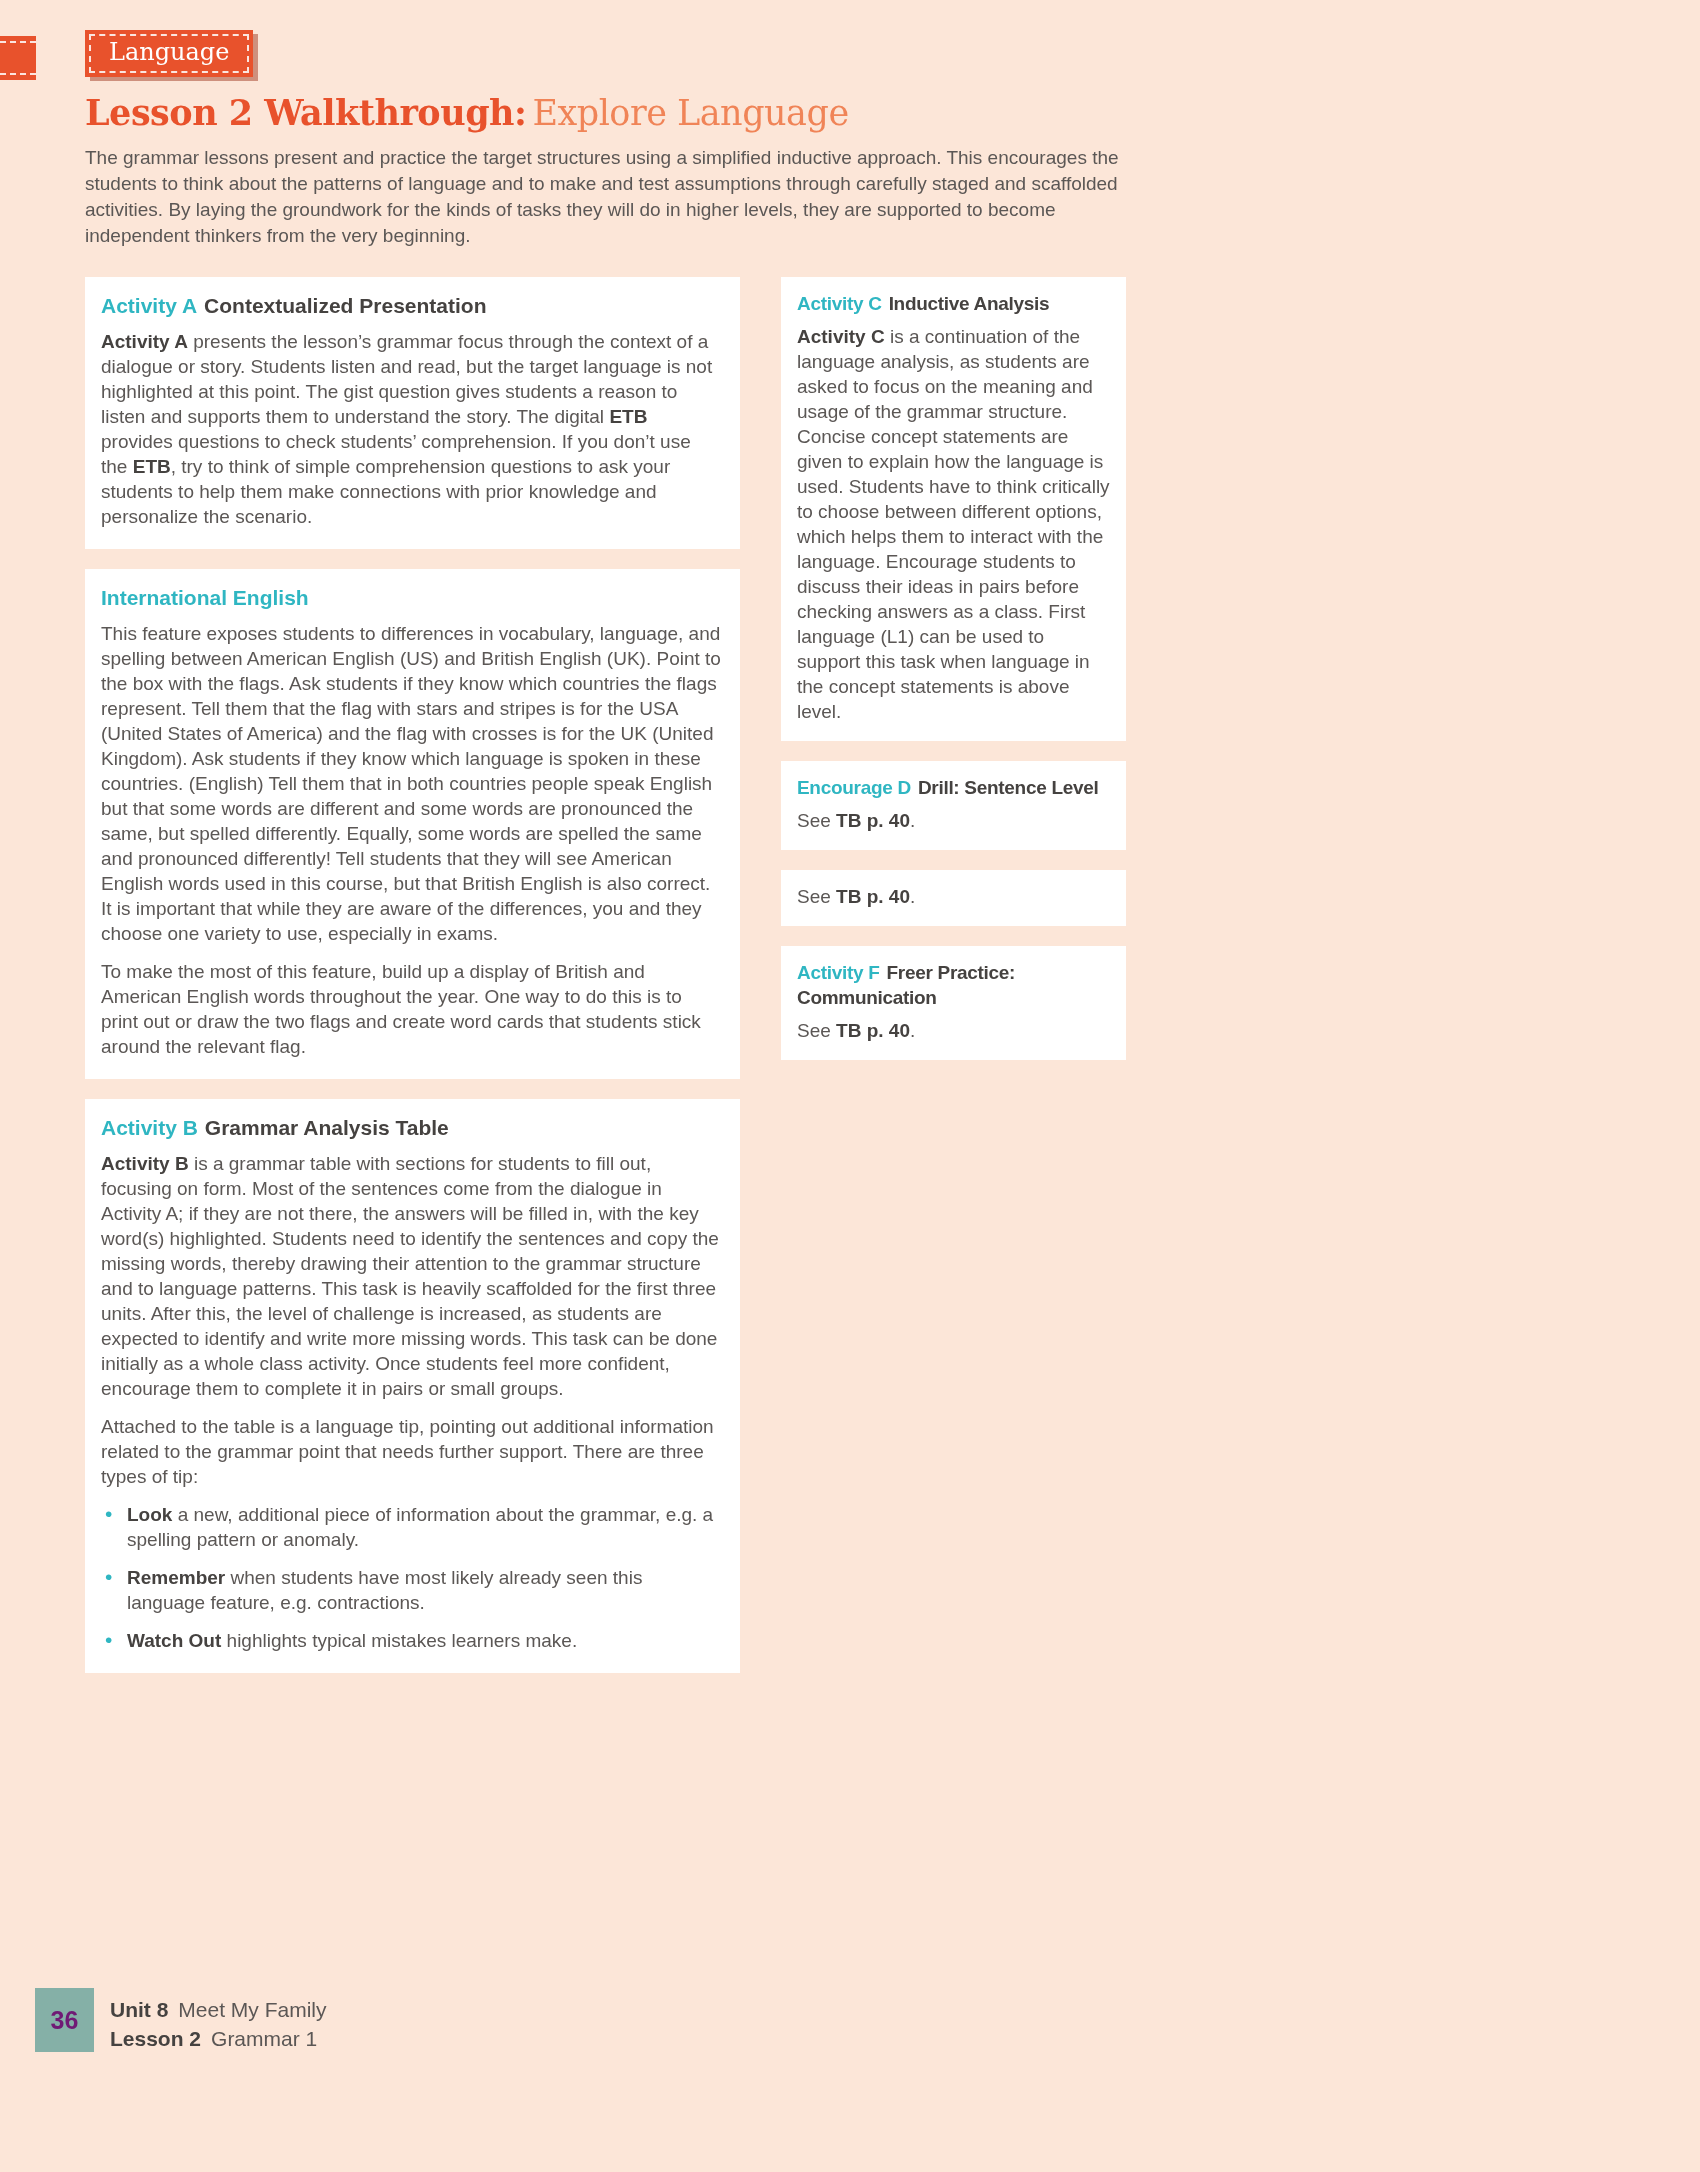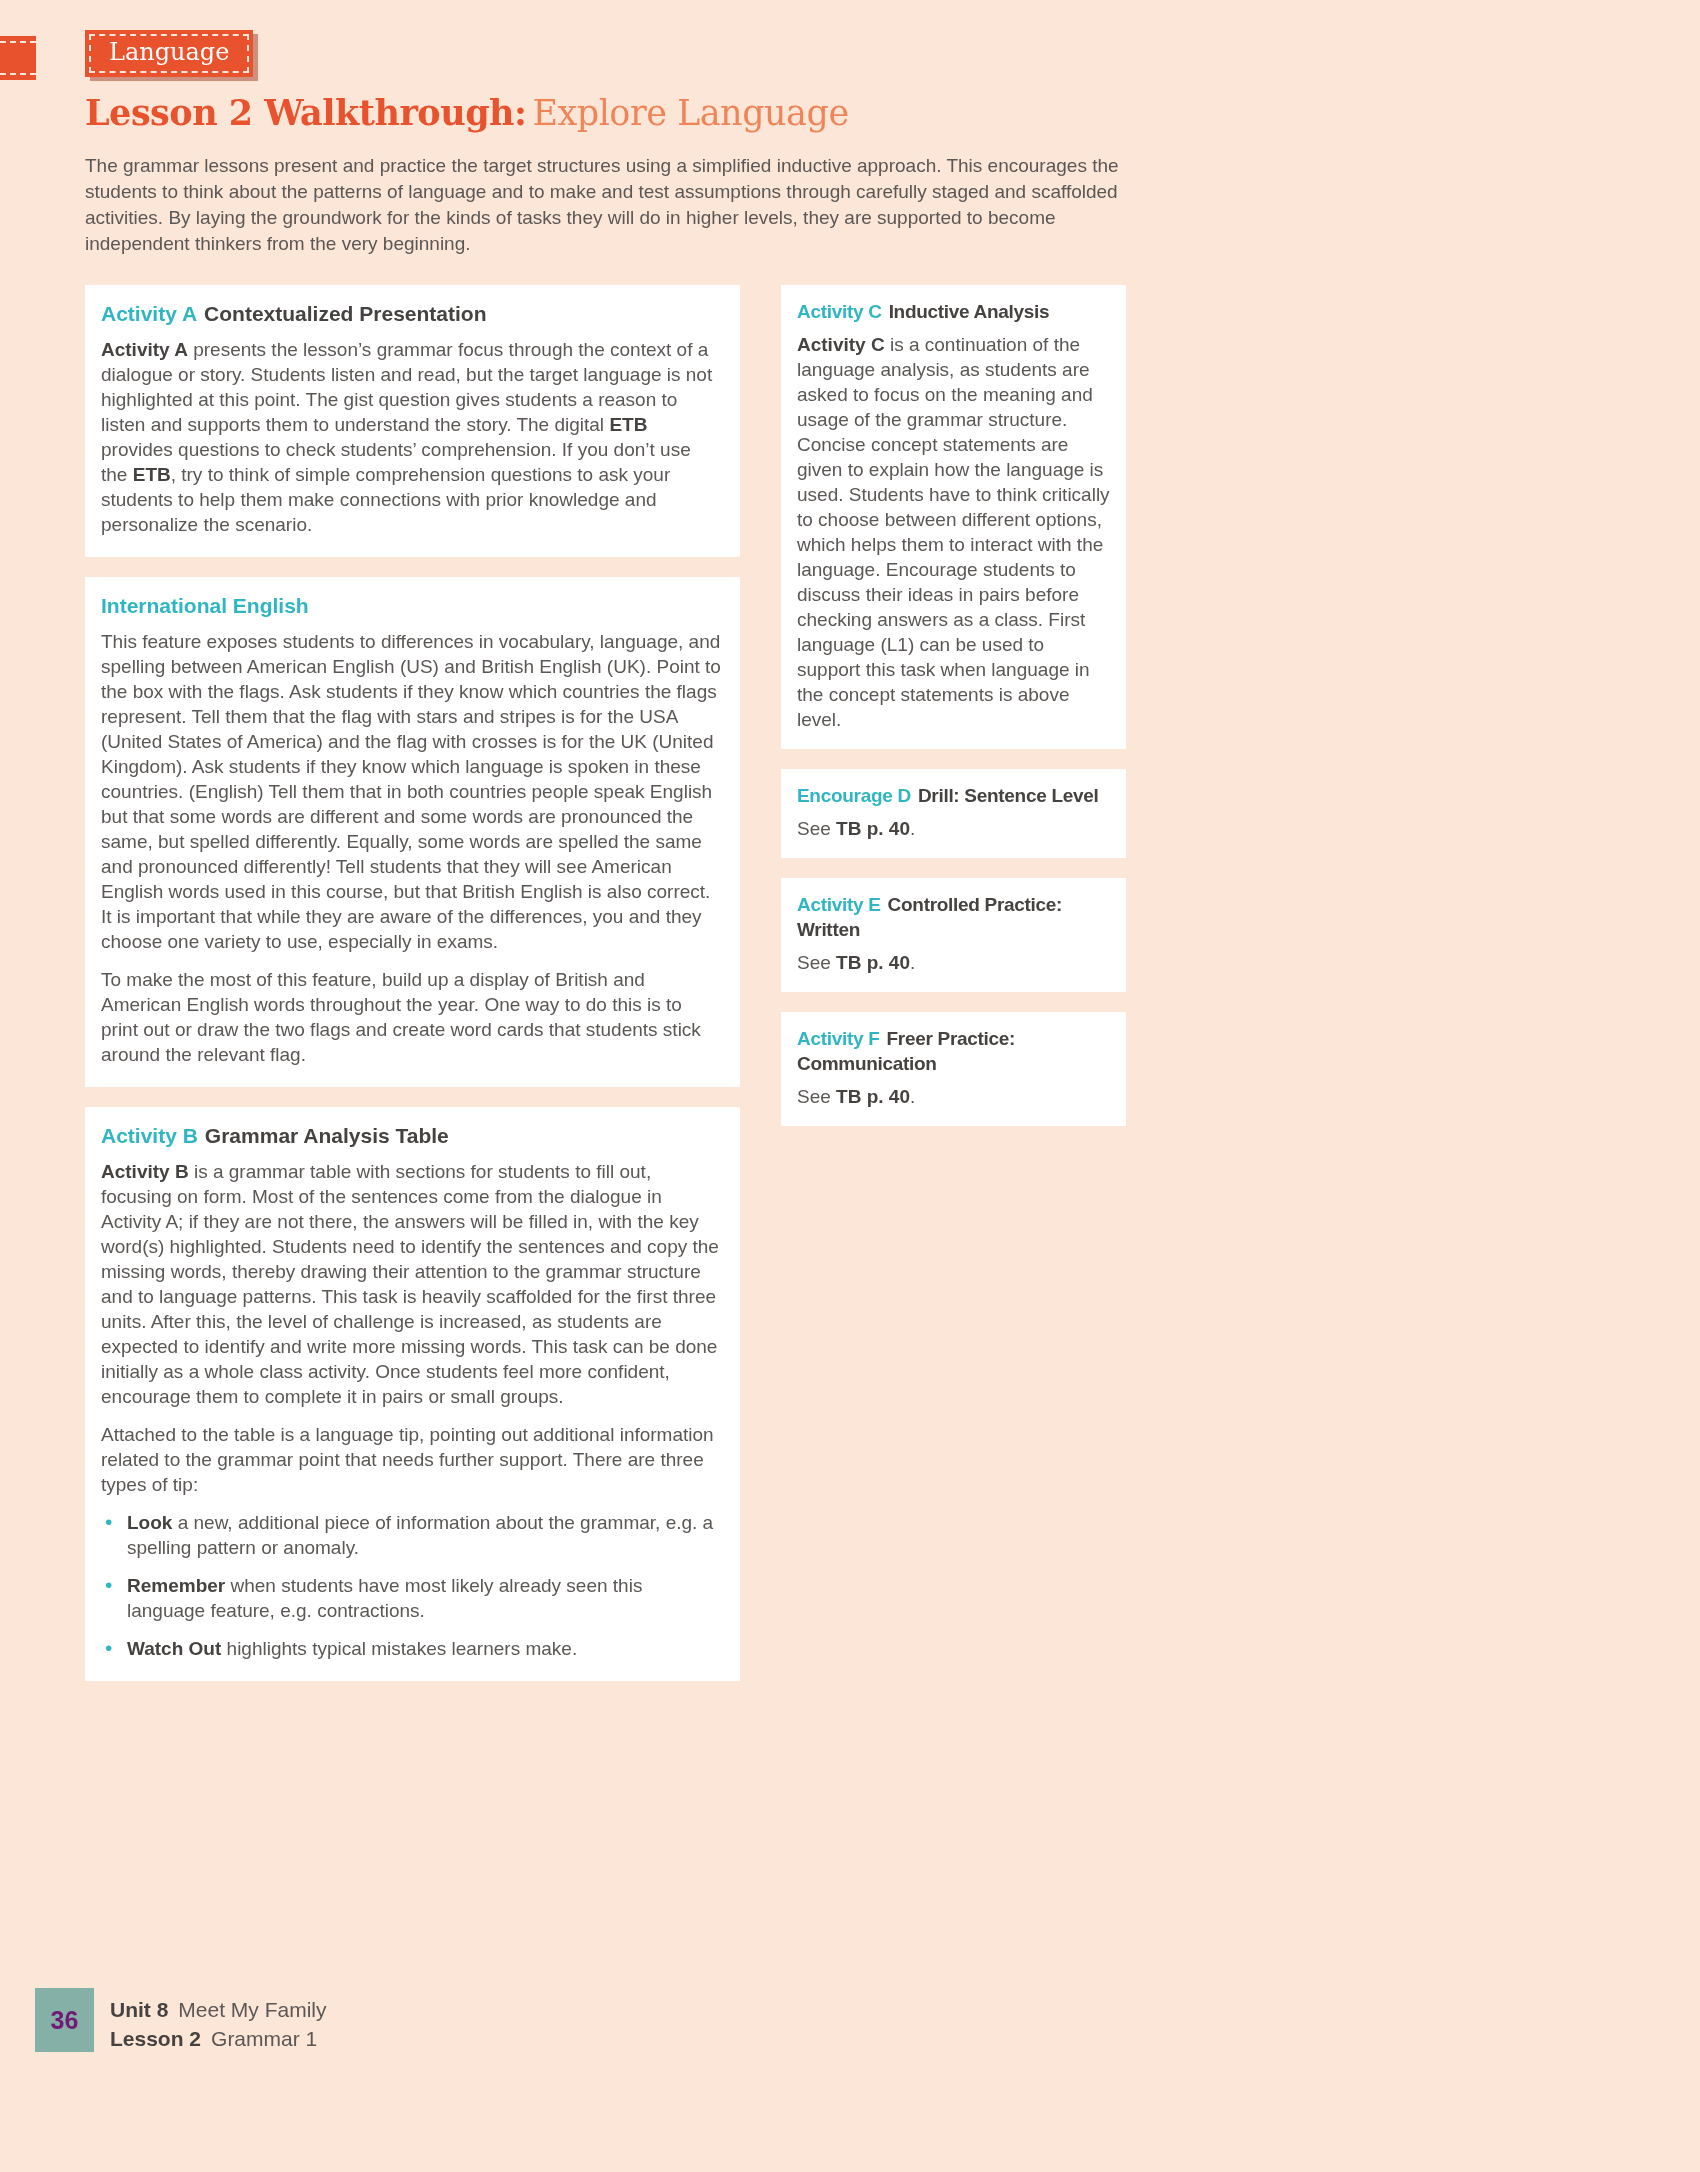--- a/index.html
+++ b/index.html
@@ -35,21 +35,21 @@
     color:#fff;
     font-family:"DejaVu Serif", serif;
     font-size:24px;
   }
   
   .content { padding:92px 560px 0 85px; }
   .page-title {
     font-family:"DejaVu Serif", serif;
     font-size:35px; font-weight:bold;
     color:var(--accent_orange,#e8522c);
-    margin-bottom:20px;
+    margin-bottom:12px;
     letter-spacing:-0.5px;
   }
   .page-title .t-light {
     font-weight:normal;
     color:var(--accent_orange_light,#f08457);
     margin-left:6px;
   }
   .intro {
     font-size:19px; line-height:26px;
     color:var(--text_body,#5b5755);
@@ -149,21 +149,20 @@
           <h2 class="box-head"><span class="lbl">Activity C</span><span class="ttl">Inductive Analysis</span></h2>
           <p class="body"><span class="seg-b">Activity C</span><span> is a continuation of the language analysis, as students are asked to focus on the meaning and usage of the grammar structure. Concise concept statements are given to explain how the language is used. Students have to think critically to choose between different options, which helps them to interact with the language. Encourage students to discuss their ideas in pairs before checking answers as a class. First language (L1) can be used to support this task when language in the concept statements is above level.</span></p>
         </section>
 
         <section class="box">
           <h2 class="box-head"><span class="lbl">Encourage D</span><span class="ttl">Drill: Sentence Level</span></h2>
           <p class="body"><span>See </span><span class="seg-b">TB p. 40</span><span>.</span></p>
         </section>
 
         <section class="box">
-          <h2 class="box-head"><span class="lbl">Activity E</span><span class="ttl">Controlled Practice: Written</span></h2>
           <p class="body"><span>See </span><span class="seg-b">TB p. 40</span><span>.</span></p>
         </section>
 
         <section class="box">
           <h2 class="box-head"><span class="lbl">Activity F</span><span class="ttl">Freer Practice: Communication</span></h2>
           <p class="body"><span>See </span><span class="seg-b">TB p. 40</span><span>.</span></p>
         </section>
 
       </div>
     </div>

